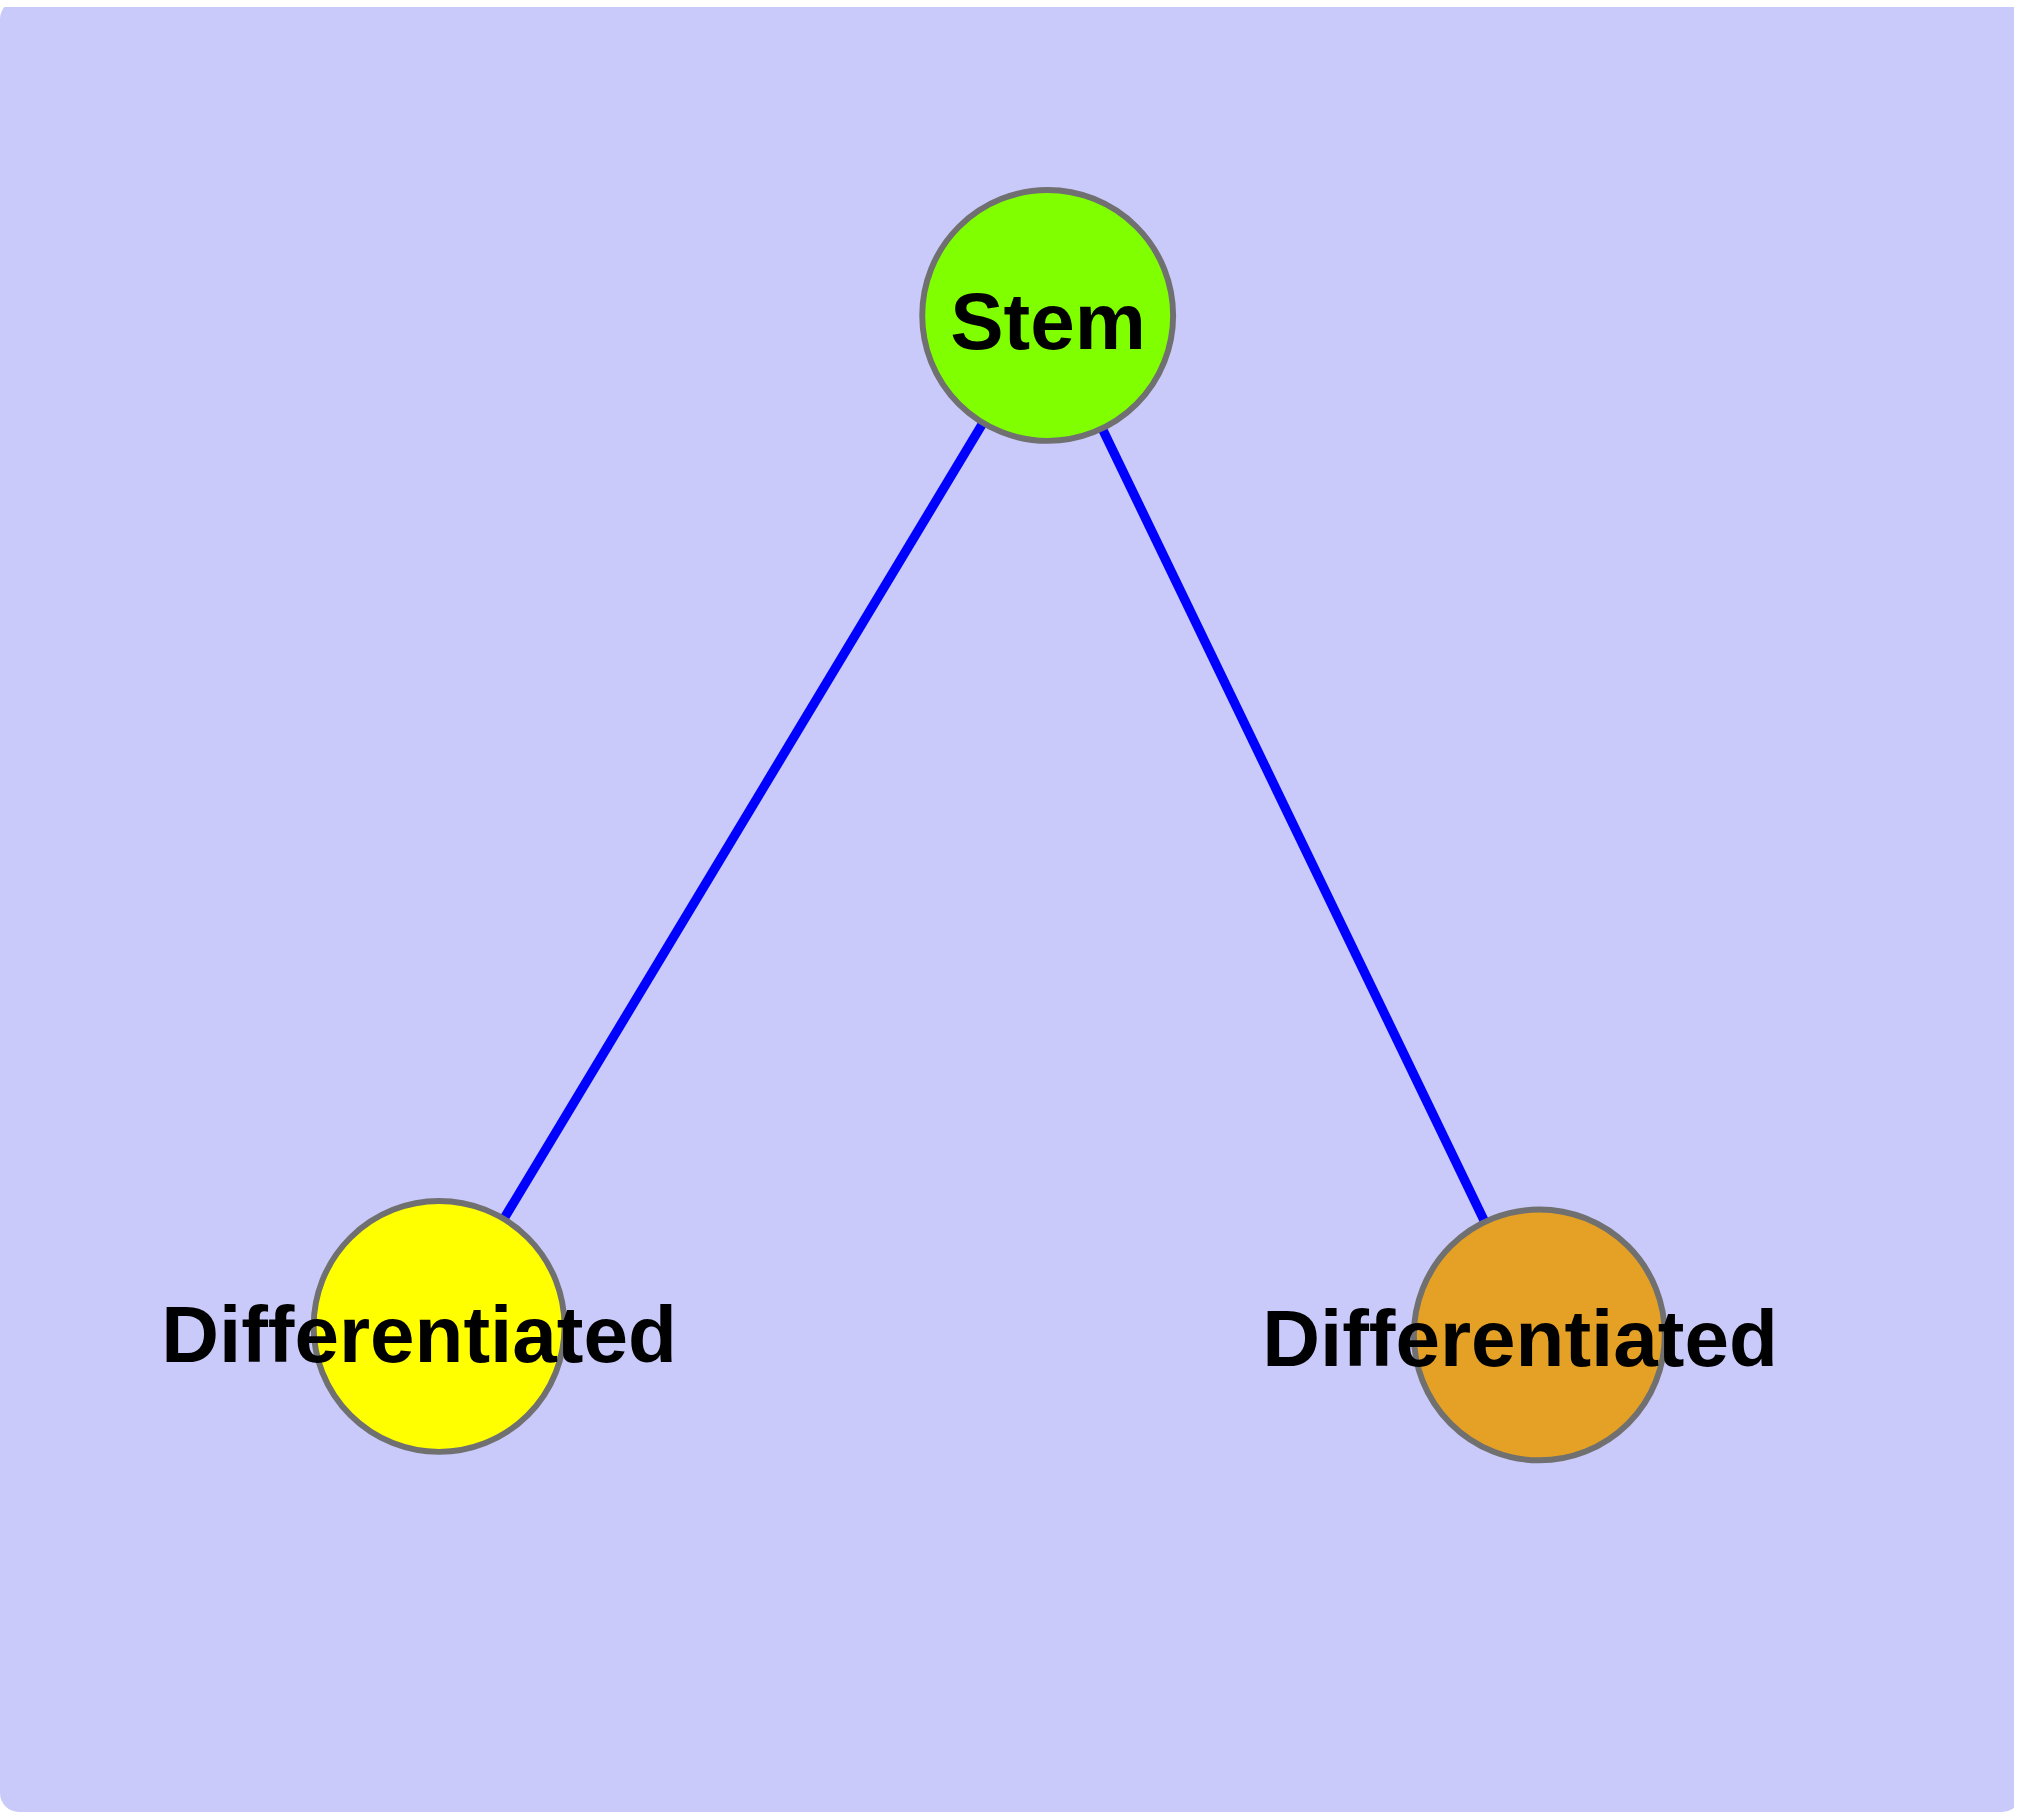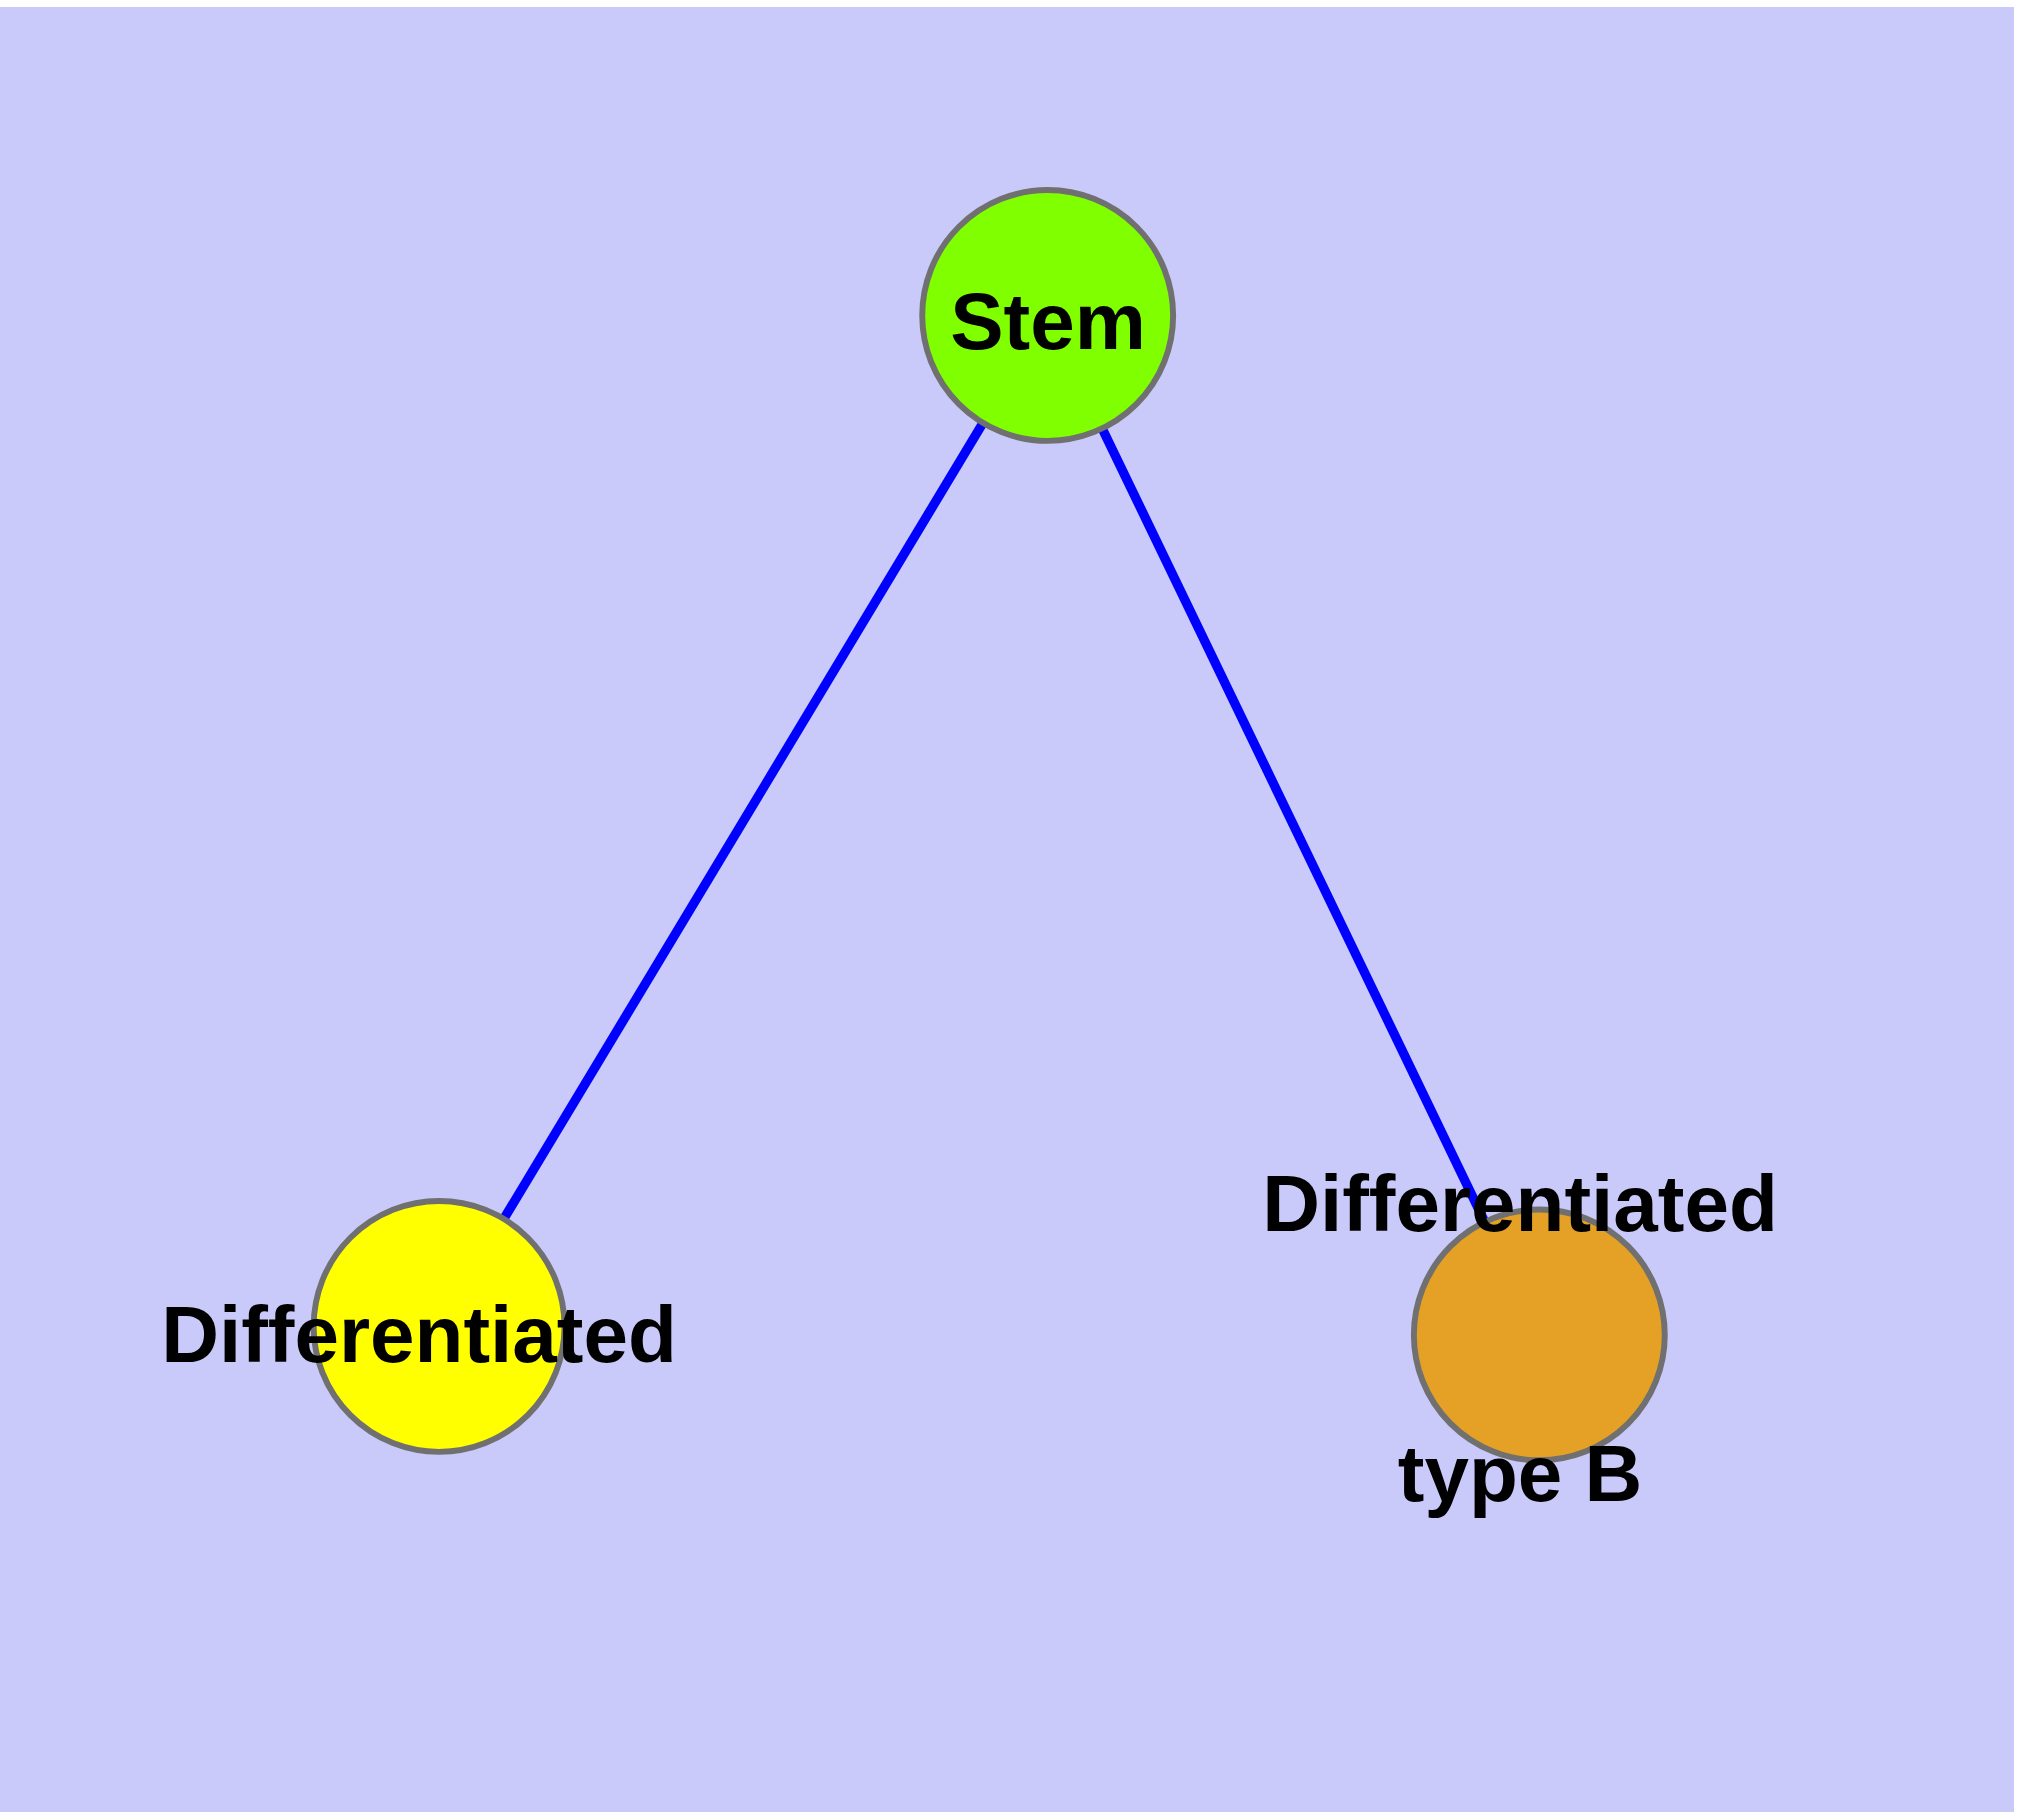--- a/index.html
+++ b/index.html
@@ -8,20 +8,21 @@
     padding: 0;
     background: #ffffff;
   }
   #canvas {
     position: relative;
     width: 2021px;
     height: 1812px;
     background: #ffffff;
     overflow: hidden;
     font-family: "Liberation Sans", sans-serif;
+    border-radius: 19px;
   }
   #plot-area {
     position: absolute;
     left: 0;
     top: 6.8px;
     width: 2014px;
     height: 1805px;
     background: #c9caf9;
   }
   #graph-svg {
@@ -83,18 +84,17 @@
     <div class="node-label" id="label-stem">
       <div>Stem</div>
     </div>
 
     <div class="node-label" id="label-diff-a">
       <div>Differentiated</div>
     </div>
 
     <div class="node-label" id="label-diff-b">
       <div>Differentiated</div>
-      <div>type B</div>
     </div>
 
   </div>
 </div>
 
 
 </body></html>

